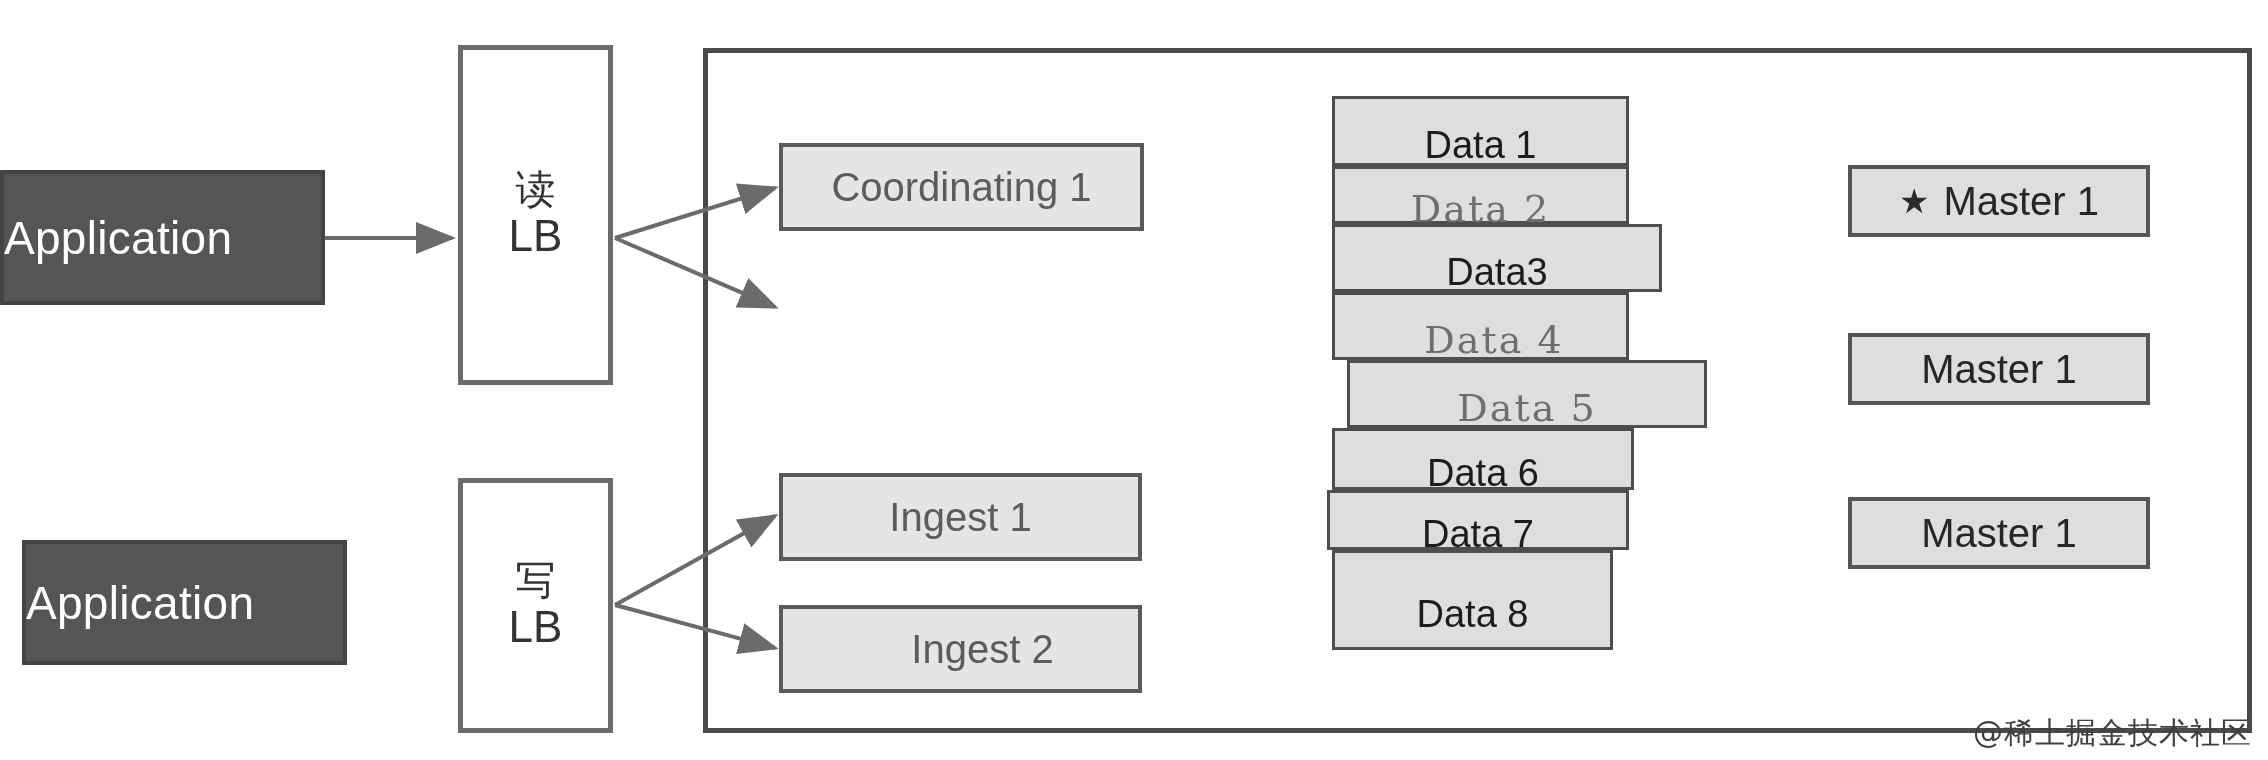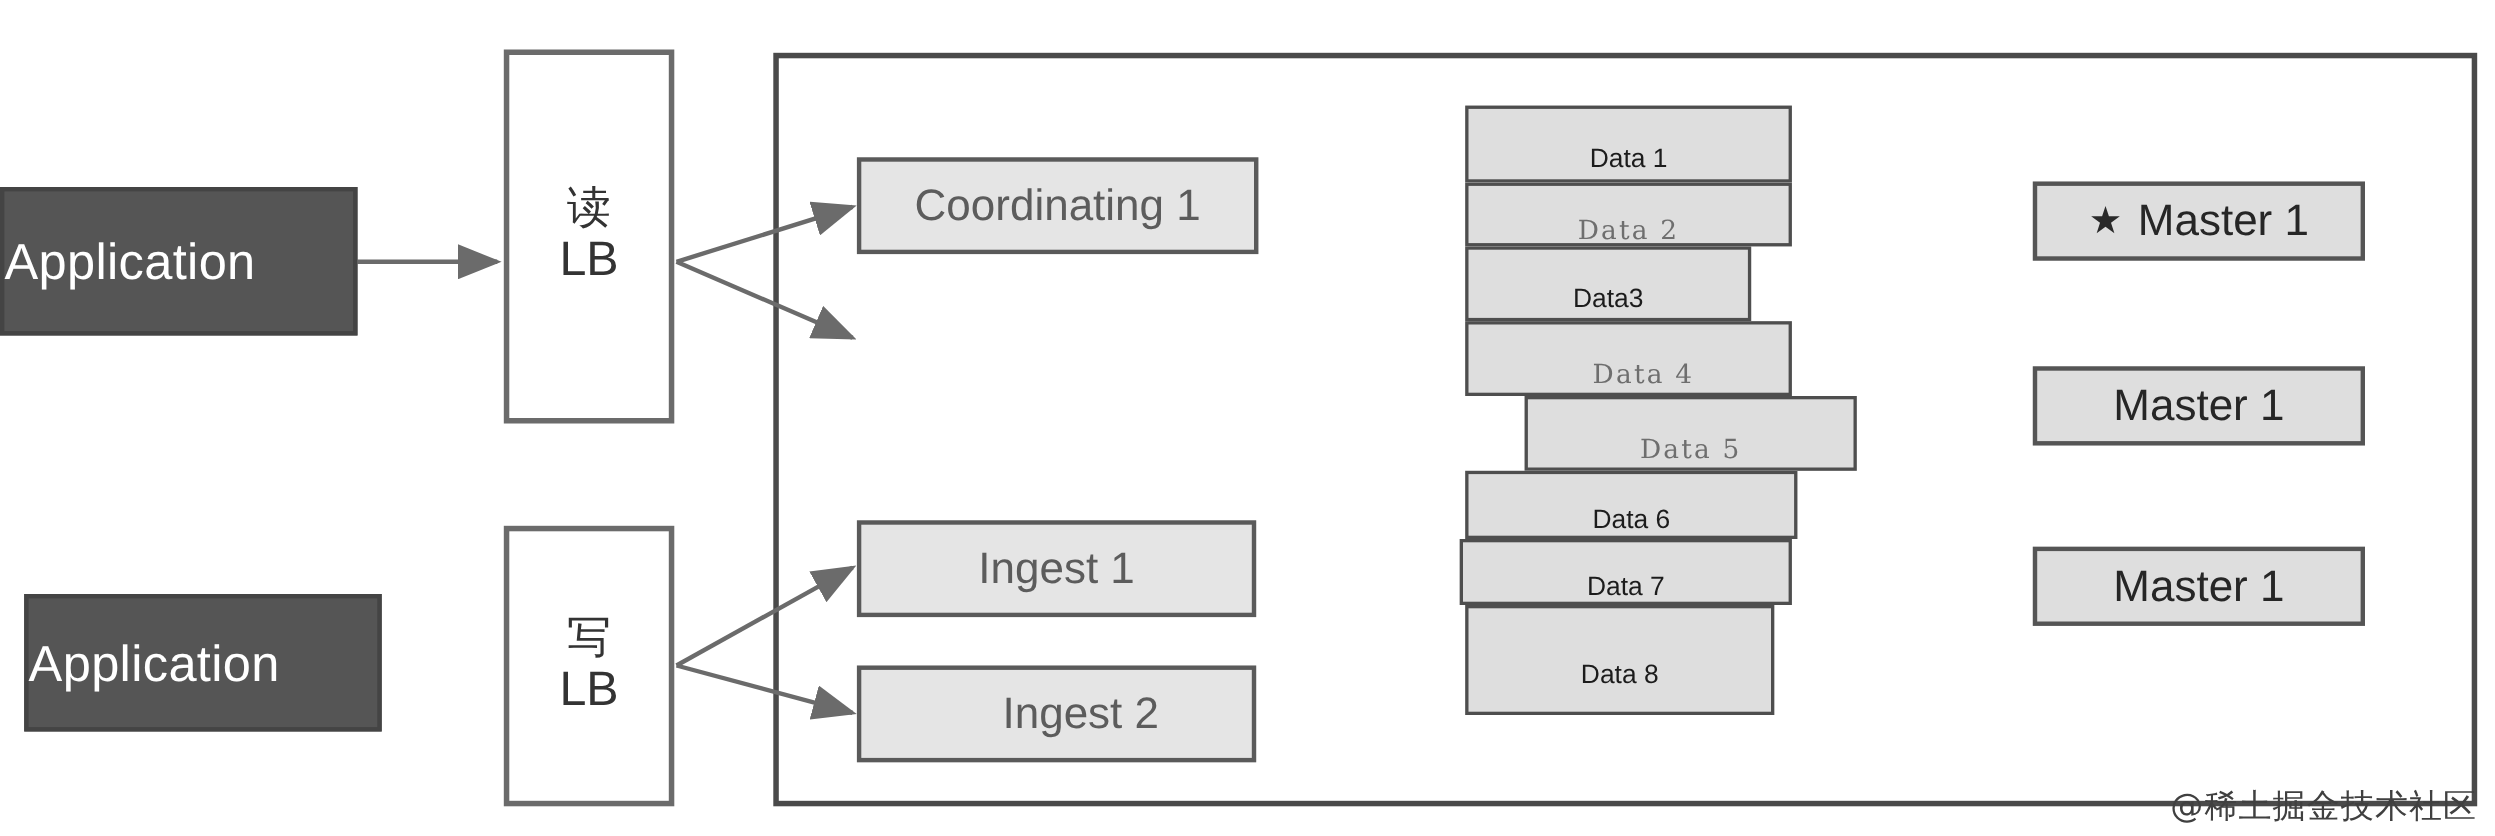--- a/index.html
+++ b/index.html
@@ -81,21 +81,21 @@
   .data-row {
     position: absolute;
     background: #dedede;
     border: 3px solid #4e4e4e;
     box-sizing: border-box;
     display: flex;
     align-items: center;
     justify-content: center;
   }
   .data-row .lbl {
-    font-size: 24px;
+    font-size: 38px;
     margin-top: 28px;
   }
   .data-row.sans .lbl {
     font-family: "Liberation Sans", sans-serif;
     color: #1c1c1c;
   }
   .data-row.serif .lbl {
     font-family: "DejaVu Serif", serif;
     color: #6e6e6e;
     letter-spacing: 2px;
@@ -197,27 +197,27 @@
   <div class="node-box" style="left:779px; top:605px; width:363px; height:88px;padding-left:44px;">
     <span>Ingest 2</span>
   </div>
 
   <div class="data-row sans" style="left:1332px; top:96px;  width:297px; height:70px;">
     <span class="lbl">Data 1</span>
   </div>
   <div class="data-row serif" style="left:1332px; top:166px; width:297px; height:58px;">
     <span class="lbl">Data 2</span>
   </div>
-  <div class="data-row sans" style="left:1332px; top:224px; width:260px; height:68px;">
+  <div class="data-row sans" style="left:1332px; top:224px; width:330px; height:68px;">
     <span class="lbl">Data3</span>
   </div>
   <div class="data-row serif" style="left:1332px; top:292px; width:297px; height:68px;padding-left:27px;">
     <span class="lbl">Data 4</span>
   </div>
-  <div class="data-row serif" style="left:1386px; top:360px; width:302px; height:68px;align-items:center;">
+  <div class="data-row serif" style="left:1347px; top:360px; width:360px; height:68px;align-items:center;">
     <span class="lbl">Data 5</span>
   </div>
   <div class="data-row sans" style="left:1332px; top:428px; width:302px; height:62px;">
     <span class="lbl">Data 6</span>
   </div>
   <div class="data-row sans" style="left:1327px; top:490px; width:302px; height:60px;">
     <span class="lbl">Data 7</span>
   </div>
   <div class="data-row sans" style="left:1332px; top:550px; width:281px; height:100px;">
     <span class="lbl">Data 8</span>

